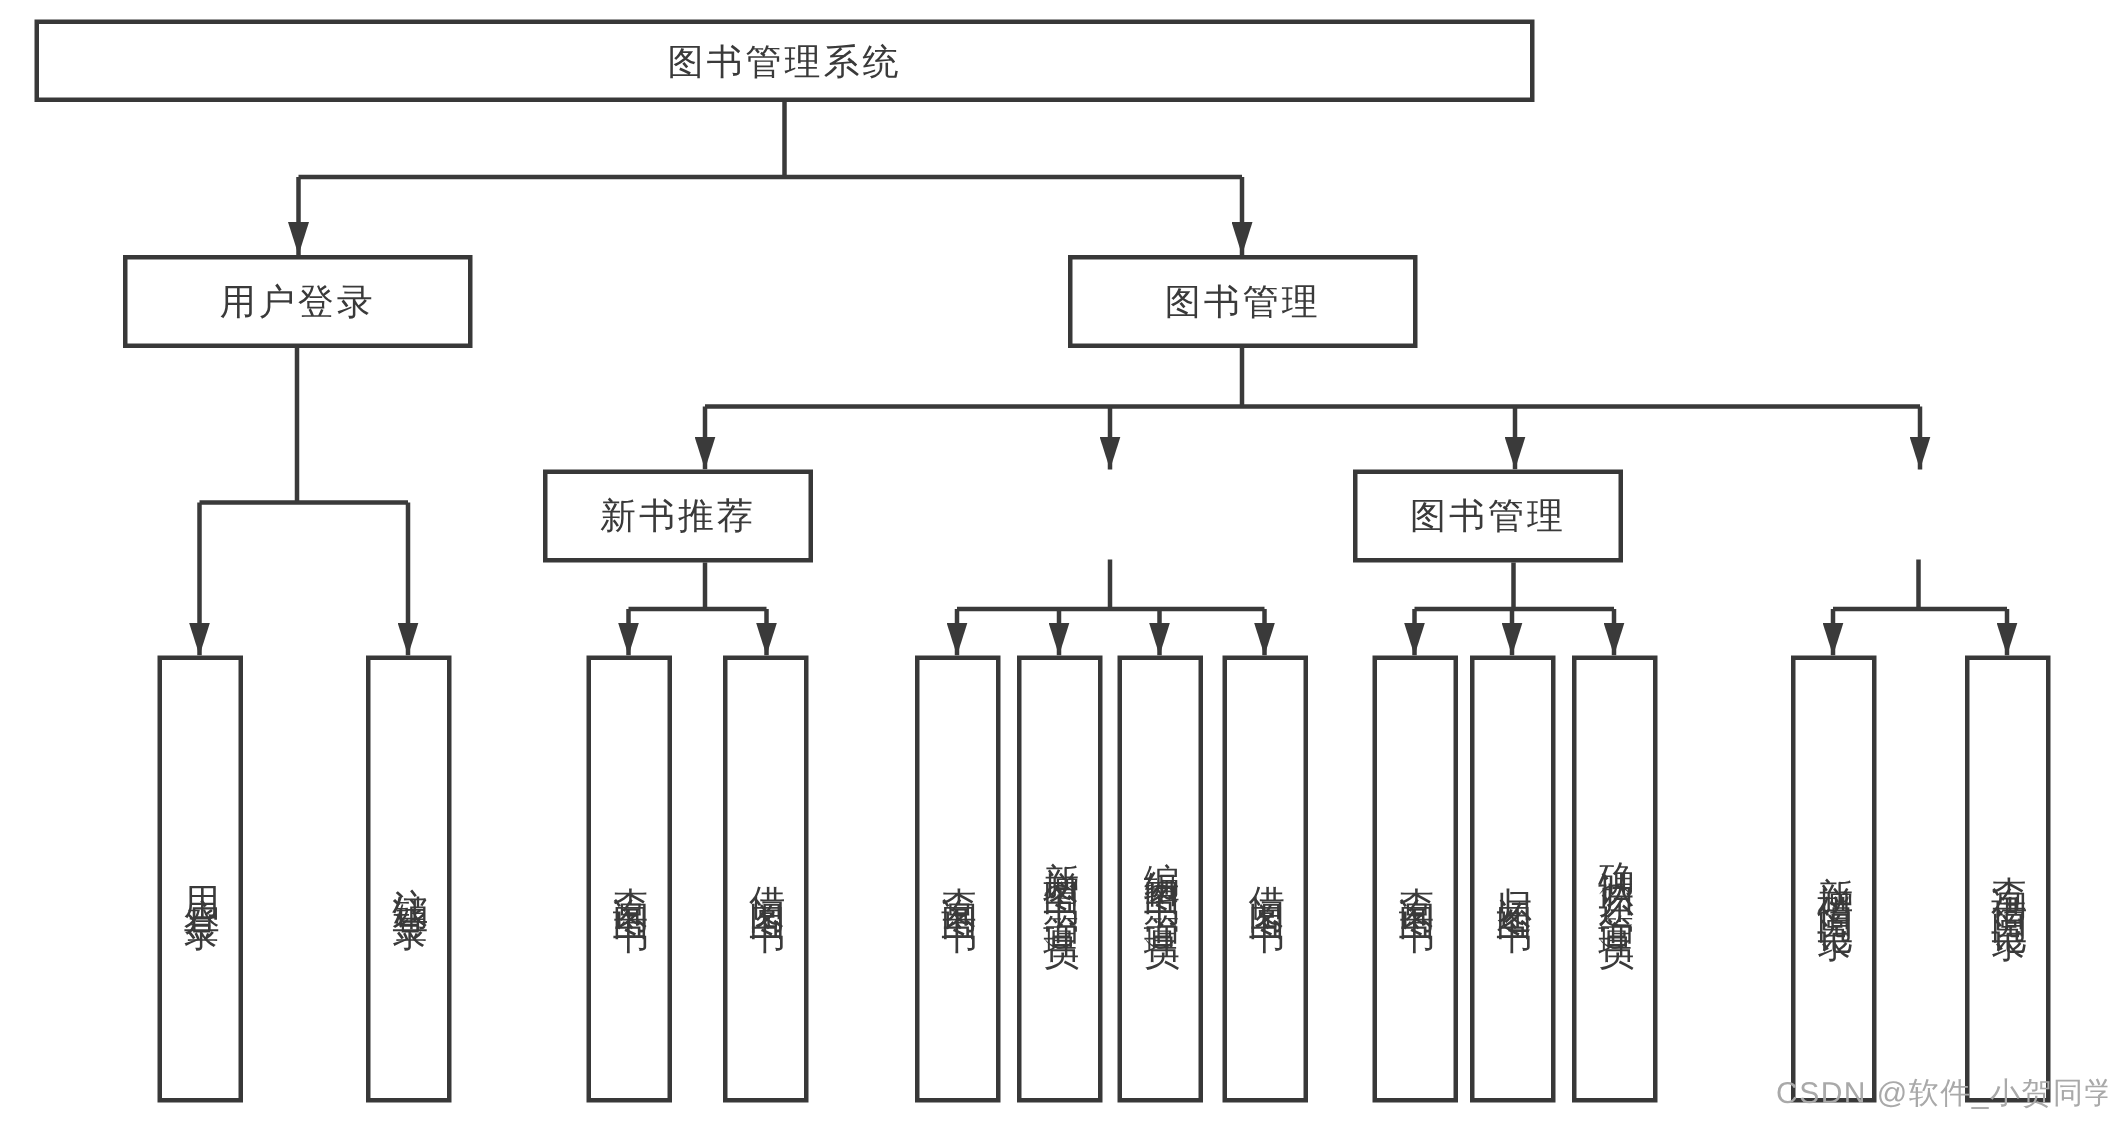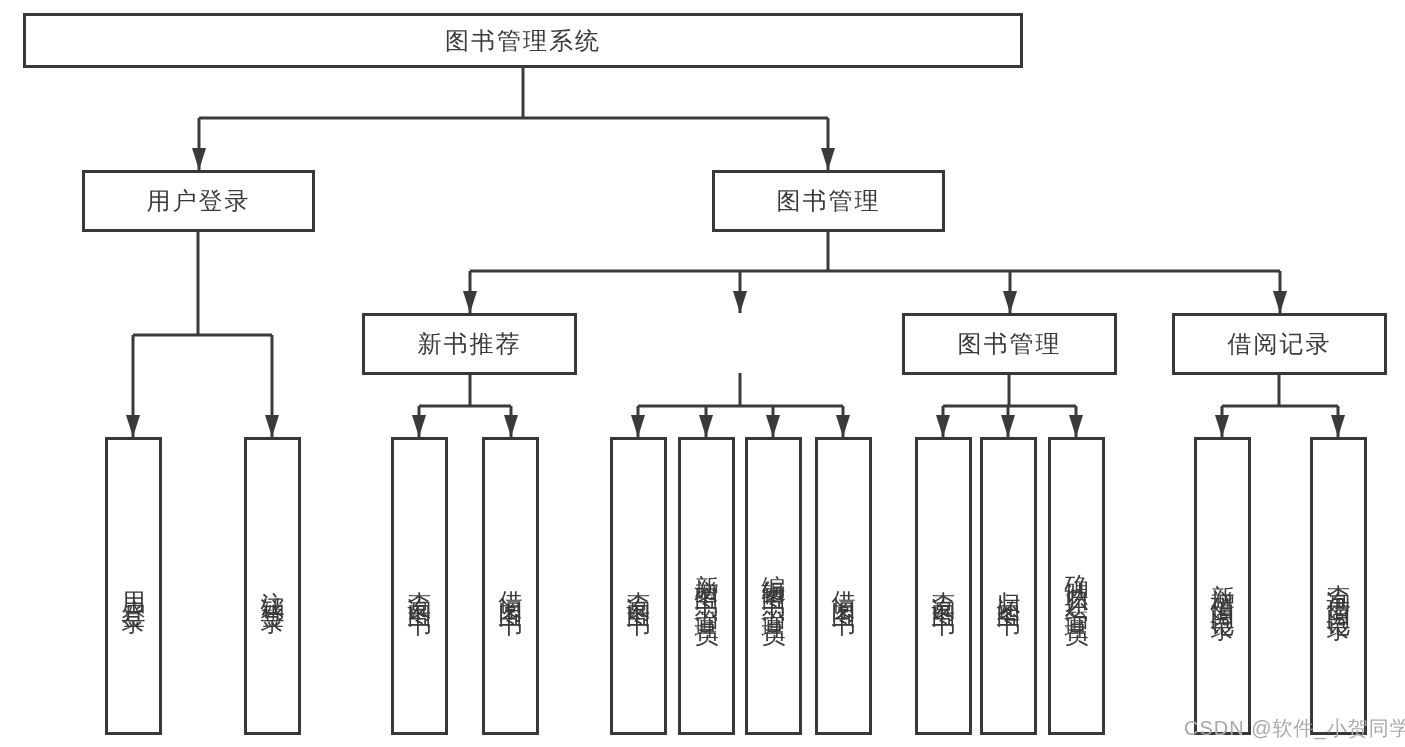--- a/index.html
+++ b/index.html
@@ -27,21 +27,21 @@
     justify-content: center;
     color: #3a3a3a;
   }
   .hbox {
     font-size: 24px;
     letter-spacing: 2px;
     white-space: nowrap;
   }
   .root  { left: 23px;  top: 13px;  width: 1000px; height: 55px; }
   .lvl2  { top: 170px; width: 233px; height: 62px; }
-  .lvl3  { top: 313px; width: 215px; height: 62px; }
+  .lvl3  { top: 313px; width: 180px; height: 62px; }
   .leaf  { top: 437px; width: 57px;  height: 298px; }
   .vtext {
     writing-mode: vertical-rl;
     font-size: 24px;
     letter-spacing: 7px;
     line-height: 1;
     color: #3a3a3a;
   }
   .watermark {
     position: absolute;
@@ -113,21 +113,20 @@
     </g>
   </svg>
 
   <div class="box hbox root">图书管理系统</div>
 
   <div class="box hbox lvl2" style="left:82px">用户登录</div>
   <div class="box hbox lvl2" style="left:712px">图书管理</div>
 
   <div class="box hbox lvl3" style="left:362px">新书推荐</div>
   <div class="box hbox lvl3" style="left:902px">图书管理</div>
-  <div class="box hbox lvl3" style="left:1172px">借阅记录</div>
 
   <div class="box leaf" style="left:105px">
     <span class="vtext">用户登录</span>
   </div>
   <div class="box leaf" style="left:244px">
     <span class="vtext">注销登录</span>
   </div>
 
   <div class="box leaf" style="left:391px">
     <span class="vtext">查询图书</span>

